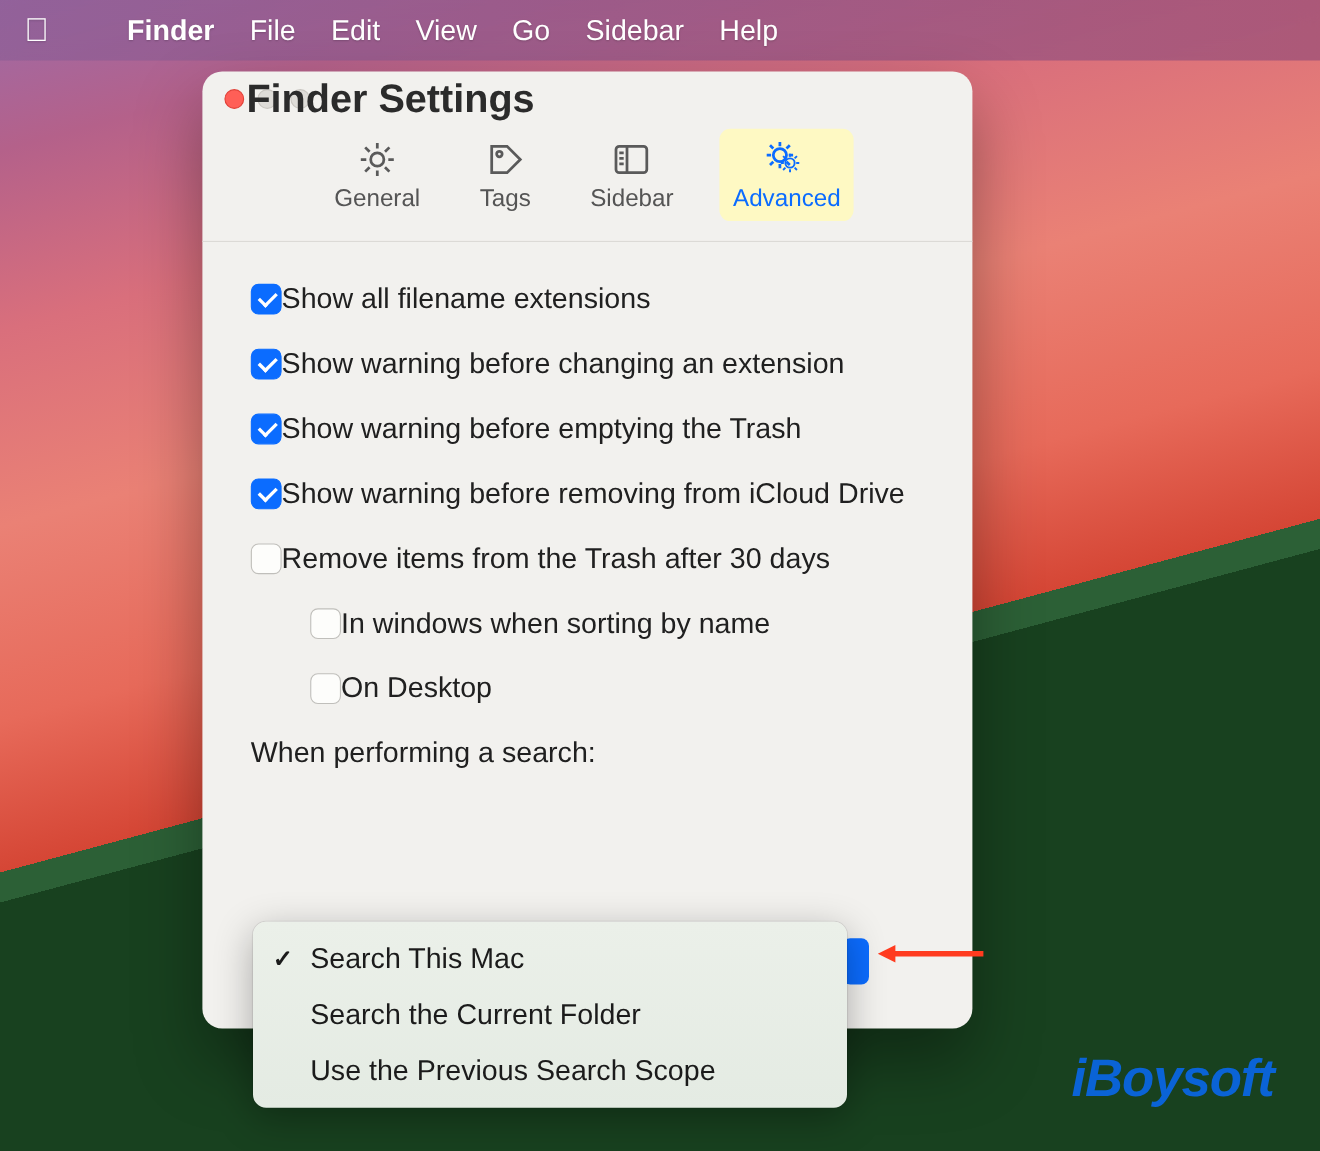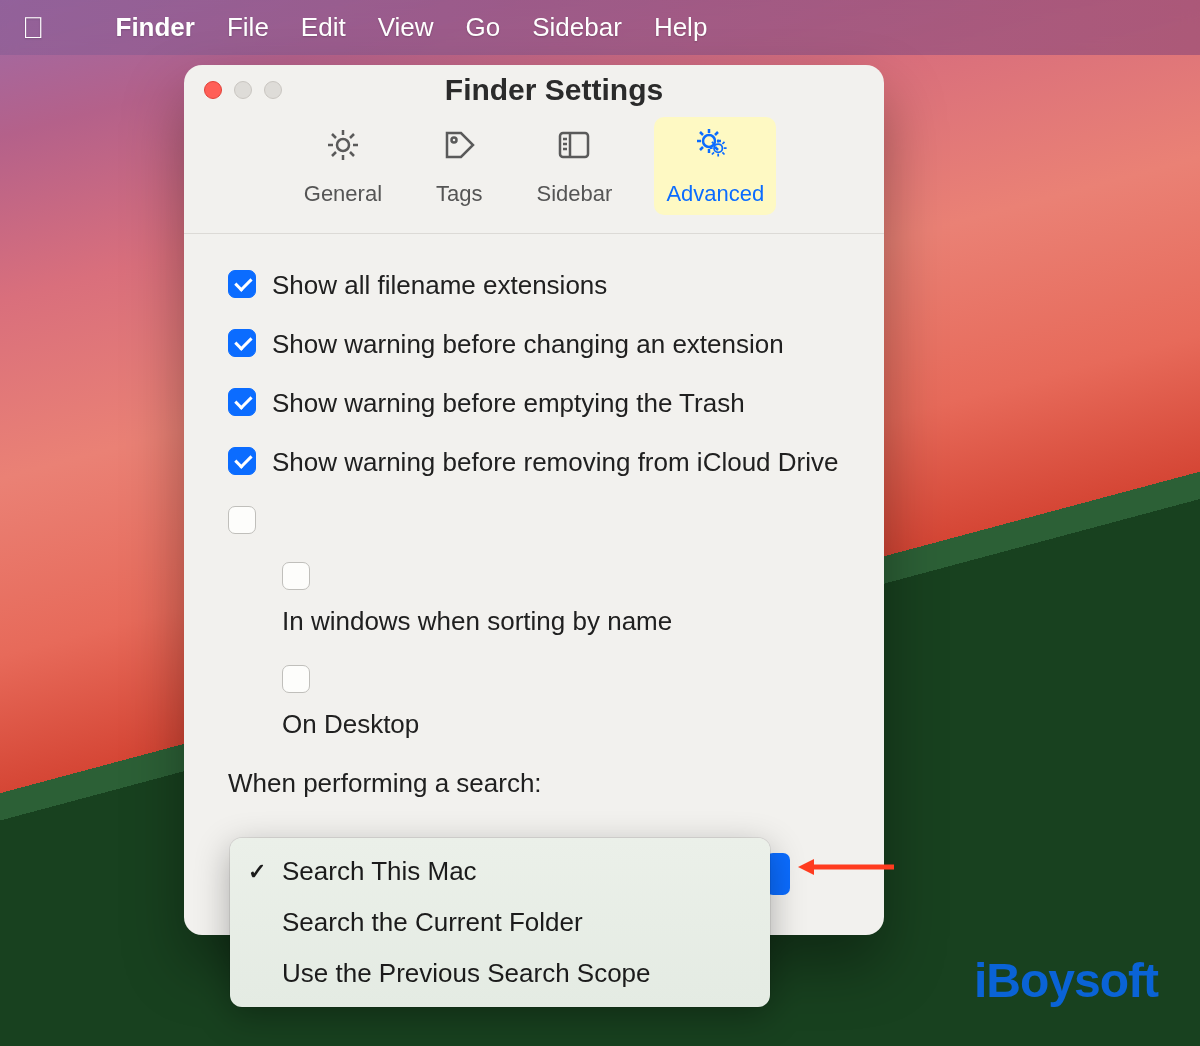--- a/index.html
+++ b/index.html
@@ -55,53 +55,53 @@
       display: flex; align-items: center;
       padding: 16px 20px 0 20px;
       position: relative;
     }
     .traffic { display: flex; gap: 12px; }
     .dot { width: 18px; height: 18px; border-radius: 50%; }
     .dot.red { background: #ff5f57; border: 1px solid #e14138; }
     .dot.gray { background: #dedcd8; border: 1px solid #c9c6c1; }
     .window-title {
       position: absolute; left: 0; right: 0;
-      text-align: center;
-      font-size: 30px;
+      text-align: left;
+      font-size: 36px;
       font-weight: 700;
       color: #2b2b2b;
       padding-left: 40px;
     }
     .toolbar {
       display: flex; justify-content: center;
       gap: 30px;
       padding: 18px 0 18px 0;
       border-bottom: 1px solid #dcdad6;
     }
     .tab {
       display: flex; flex-direction: column; align-items: center;
-      gap: 16px;
+      gap: 2px;
       padding: 8px 12px;
       border-radius: 10px;
       font-size: 22px;
       color: #555;
       cursor: pointer;
     }
     .tab.selected { background: #fef9c3; color: #0b6cff; }
     .tab.selected svg { stroke: #0b6cff; fill: none; }
     .tab svg { stroke: #5a5a5a; fill: none; stroke-width: 2.5; }
     .gear-double svg { stroke: #0b6cff; }
 
     .content {
       padding: 36px 40px 20px 44px;
       font-size: 26px;
       color: #202020;
     }
-    .row { display: flex; align-items: flex-start; gap: 16px; margin-bottom: 28px; }
-    .indent { padding-left: 54px; flex-direction: column; }
+    .row { display: flex; align-items: center; gap: 0; margin-bottom: 28px; }
+    .indent { padding-left: 54px; }
     .check {
       width: 28px; height: 28px;
       border-radius: 7px;
       border: 1px solid #c0bfbb;
       background: #fdfdfb;
       flex-shrink: 0;
       display: flex; align-items: center; justify-content: center;
     }
     .check.on { background: #0b6cff; border-color: #0b6cff; }
     .check.on::after {
@@ -146,20 +146,21 @@
       z-index: 25;
       color: #ff3b1f;
     }
     .arrow-annot svg { display:block; }
 
     .watermark {
       position: absolute;
       right: 42px; bottom: 38px;
       font-size: 48px;
       font-weight: 800;
+      font-style: italic;
       color: #0a63d6;
       letter-spacing: -1px;
     }
   </style>
 </head>
 <body>
 
 <div class="wallpaper"></div>
 
 <div class="menubar">
@@ -235,20 +236,21 @@
     <div class="row">
       <div class="check on"></div>
       <span>Show warning before emptying the Trash</span>
     </div>
     <div class="row">
       <div class="check on"></div>
       <span>Show warning before removing from iCloud Drive</span>
     </div>
     <div class="row">
       <div class="check"></div>
+      <span>Remove items from the Trash after 30 days</span>
     </div>
 
     <div class="row indent">
       <div class="check"></div>
       <span>In windows when sorting by name</span>
     </div>
     <div class="row indent">
       <div class="check"></div>
       <span>On Desktop</span>
     </div>

